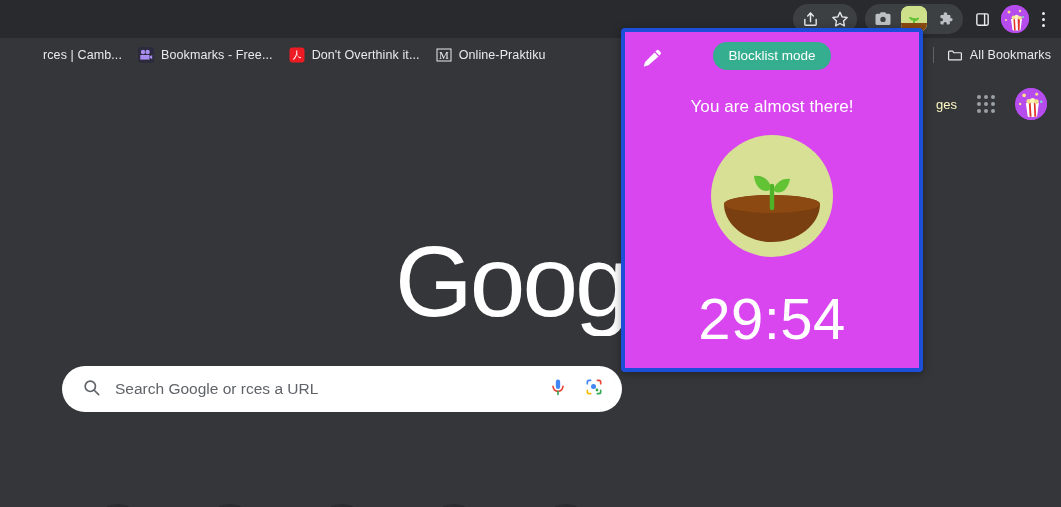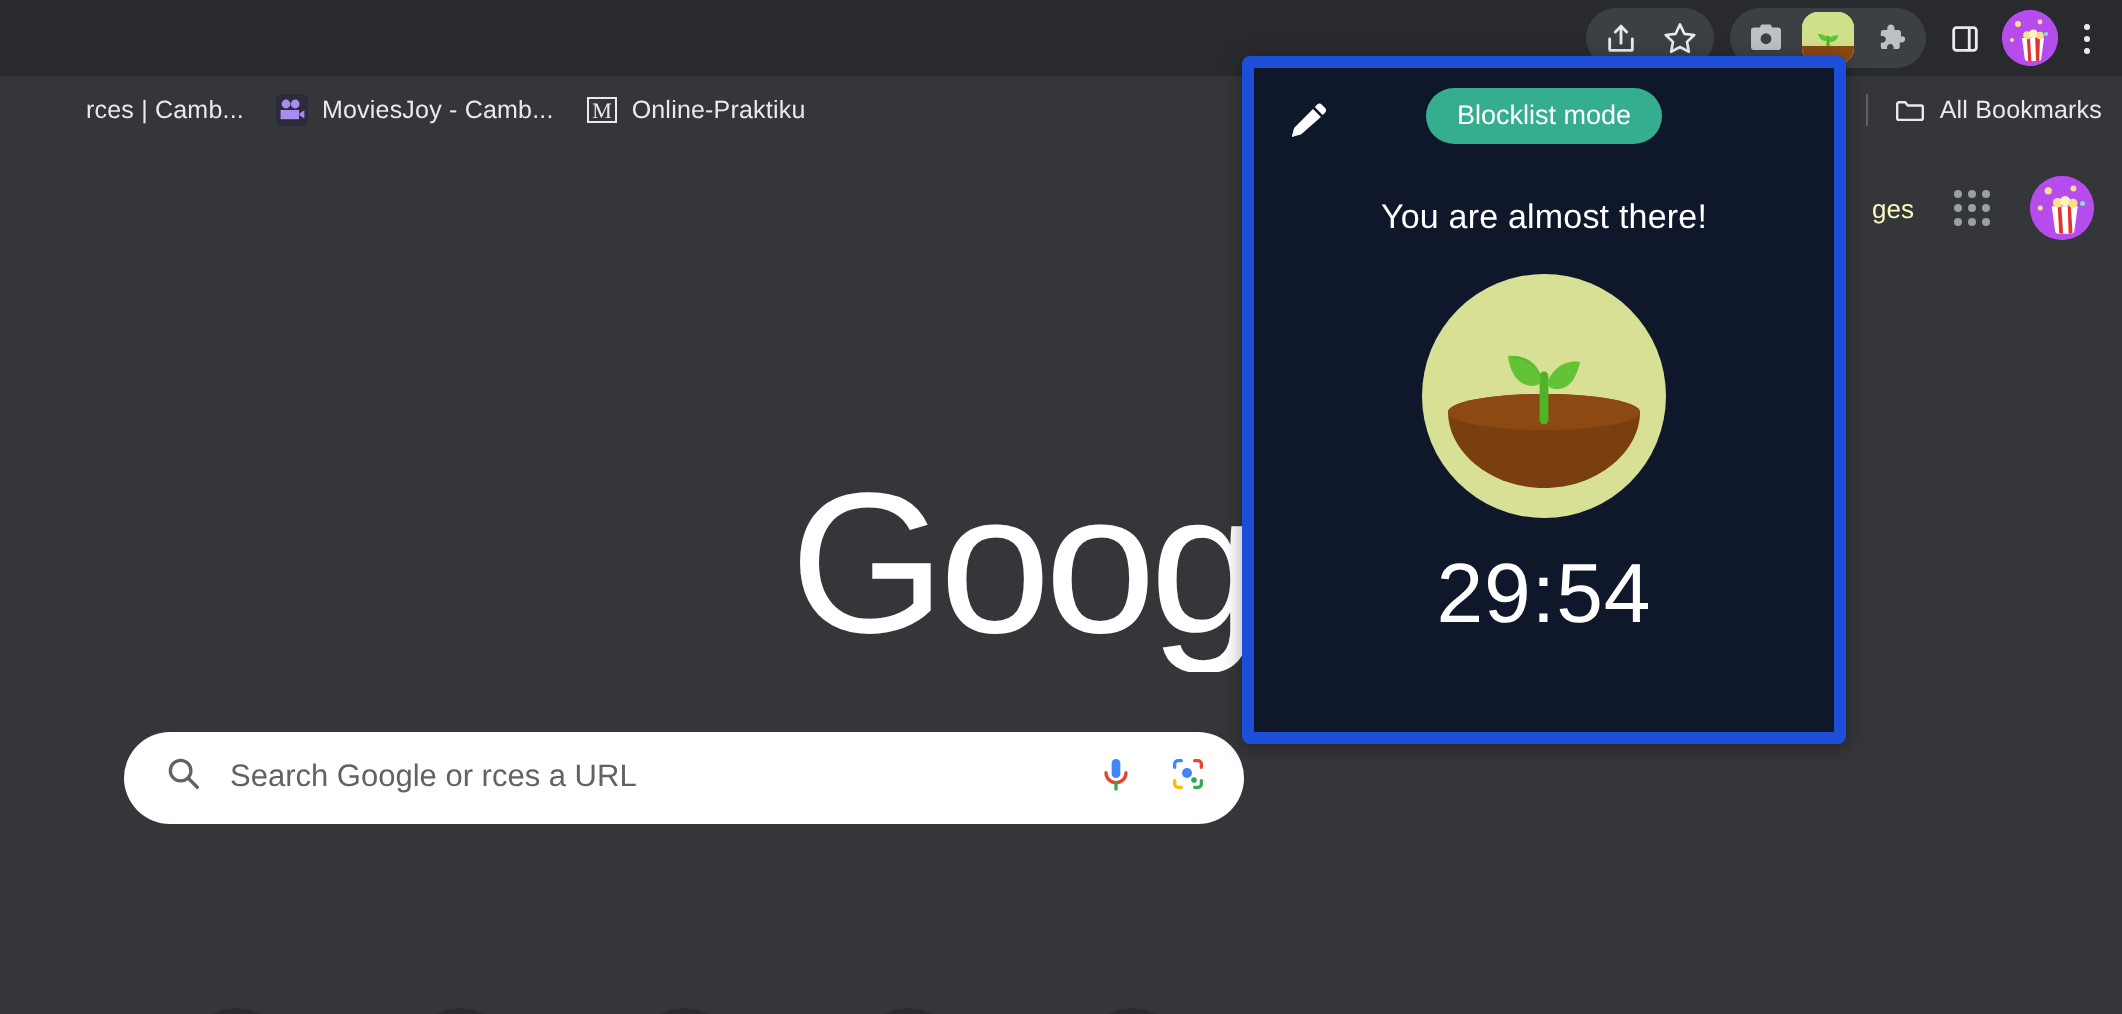--- a/index.html
+++ b/index.html
@@ -258,22 +258,22 @@
     justify-content: center;
   }
 
   
   .popup {
     position: absolute;
     left: 621px;
     top: 28px;
     width: 302px;
     height: 344px;
-    background: #0f172a;
-    border: 6px solid #1d4ed8;
+    background: #d946ef;
+    border: 4px solid #1d4ed8;
     border-radius: 4px;
     box-sizing: border-box;
     box-shadow: 0 2px 10px rgba(0,0,0,.35);
     overflow: hidden;
   }
   .popup-head {
     position: relative;
     height: 48px;
     display: flex;
     align-items: center;
@@ -304,23 +304,23 @@
     letter-spacing: .1px;
   }
   .plant-wrap {
     margin-top: 17px;
     display: flex;
     justify-content: center;
   }
   .timer {
     text-align: center;
     color: #ffffff;
-    font-size: 42px;
+    font-size: 58px;
     font-weight: 400;
-    margin-top: 16px;
+    margin-top: 32px;
     letter-spacing: .5px;
     line-height: 1;
   }
 </style>
 </head>
 <body>
 
 <div class="browser-toolbar">
   <div class="tb-group">
 
@@ -409,23 +409,32 @@
     <div class="bm">
       <span class="bm-ico">
         <svg width="16" height="16" viewBox="0 0 16 16">
           <rect x="0" y="0" width="16" height="16" rx="3" fill="#2b2b3d"></rect>
           <circle cx="5" cy="5" r="2.2" fill="#a98cf0"></circle>
           <circle cx="9.6" cy="5" r="2.2" fill="#a98cf0"></circle>
           <path d="M2.3 8h9.2v4.6H2.3z" fill="#a98cf0"></path>
           <path d="M11.8 9.6l2.4-1.5v4.2l-2.4-1.5z" fill="#a98cf0"></path>
         </svg>
       </span>
-      <span class="bm-label">MoviesJoy - Camb...</span>
-    </div>
-
+      <span class="bm-label">Bookmarks - Free...</span>
+    </div>
+
+    <div class="bm">
+      <span class="bm-ico">
+        <svg width="16" height="16" viewBox="0 0 16 16">
+          <rect x="0.5" y="0.5" width="15" height="15" rx="3" fill="#ed1c24"></rect>
+          <path d="M8.1 3.2c-.9 0-1 1-.8 1.8.3 1.3-.9 4.1-1.9 5.4-.9 1.1-1.9 1.8-1.5 2.3.4.5 1.6-.5 2.4-1.6.8-1.1 1.3-2.5 1.6-3.5.4 1.1 1 2.2 1.9 3 .8.7 2.3.9 2.4.2.1-.6-1.3-.7-2.2-1-1-.4-1.6-1.6-1.7-2.8-.1-1.2.1-3.8-.2-3.8z" fill="#ffffff"></path>
+        </svg>
+      </span>
+      <span class="bm-label">Don't Overthink it...</span>
+    </div>
 
     <div class="bm">
       <span class="bm-ico">
         <svg width="16" height="16" viewBox="0 0 16 16">
           <rect x="1" y="2" width="14" height="12" fill="none" stroke="#e8eaed" stroke-width="1"></rect>
           <text x="8" y="12" font-family="Liberation Serif, serif" font-size="11" fill="#e8eaed" text-anchor="middle">M</text>
         </svg>
       </span>
       <span class="bm-label">Online-Praktiku</span>
     </div>

